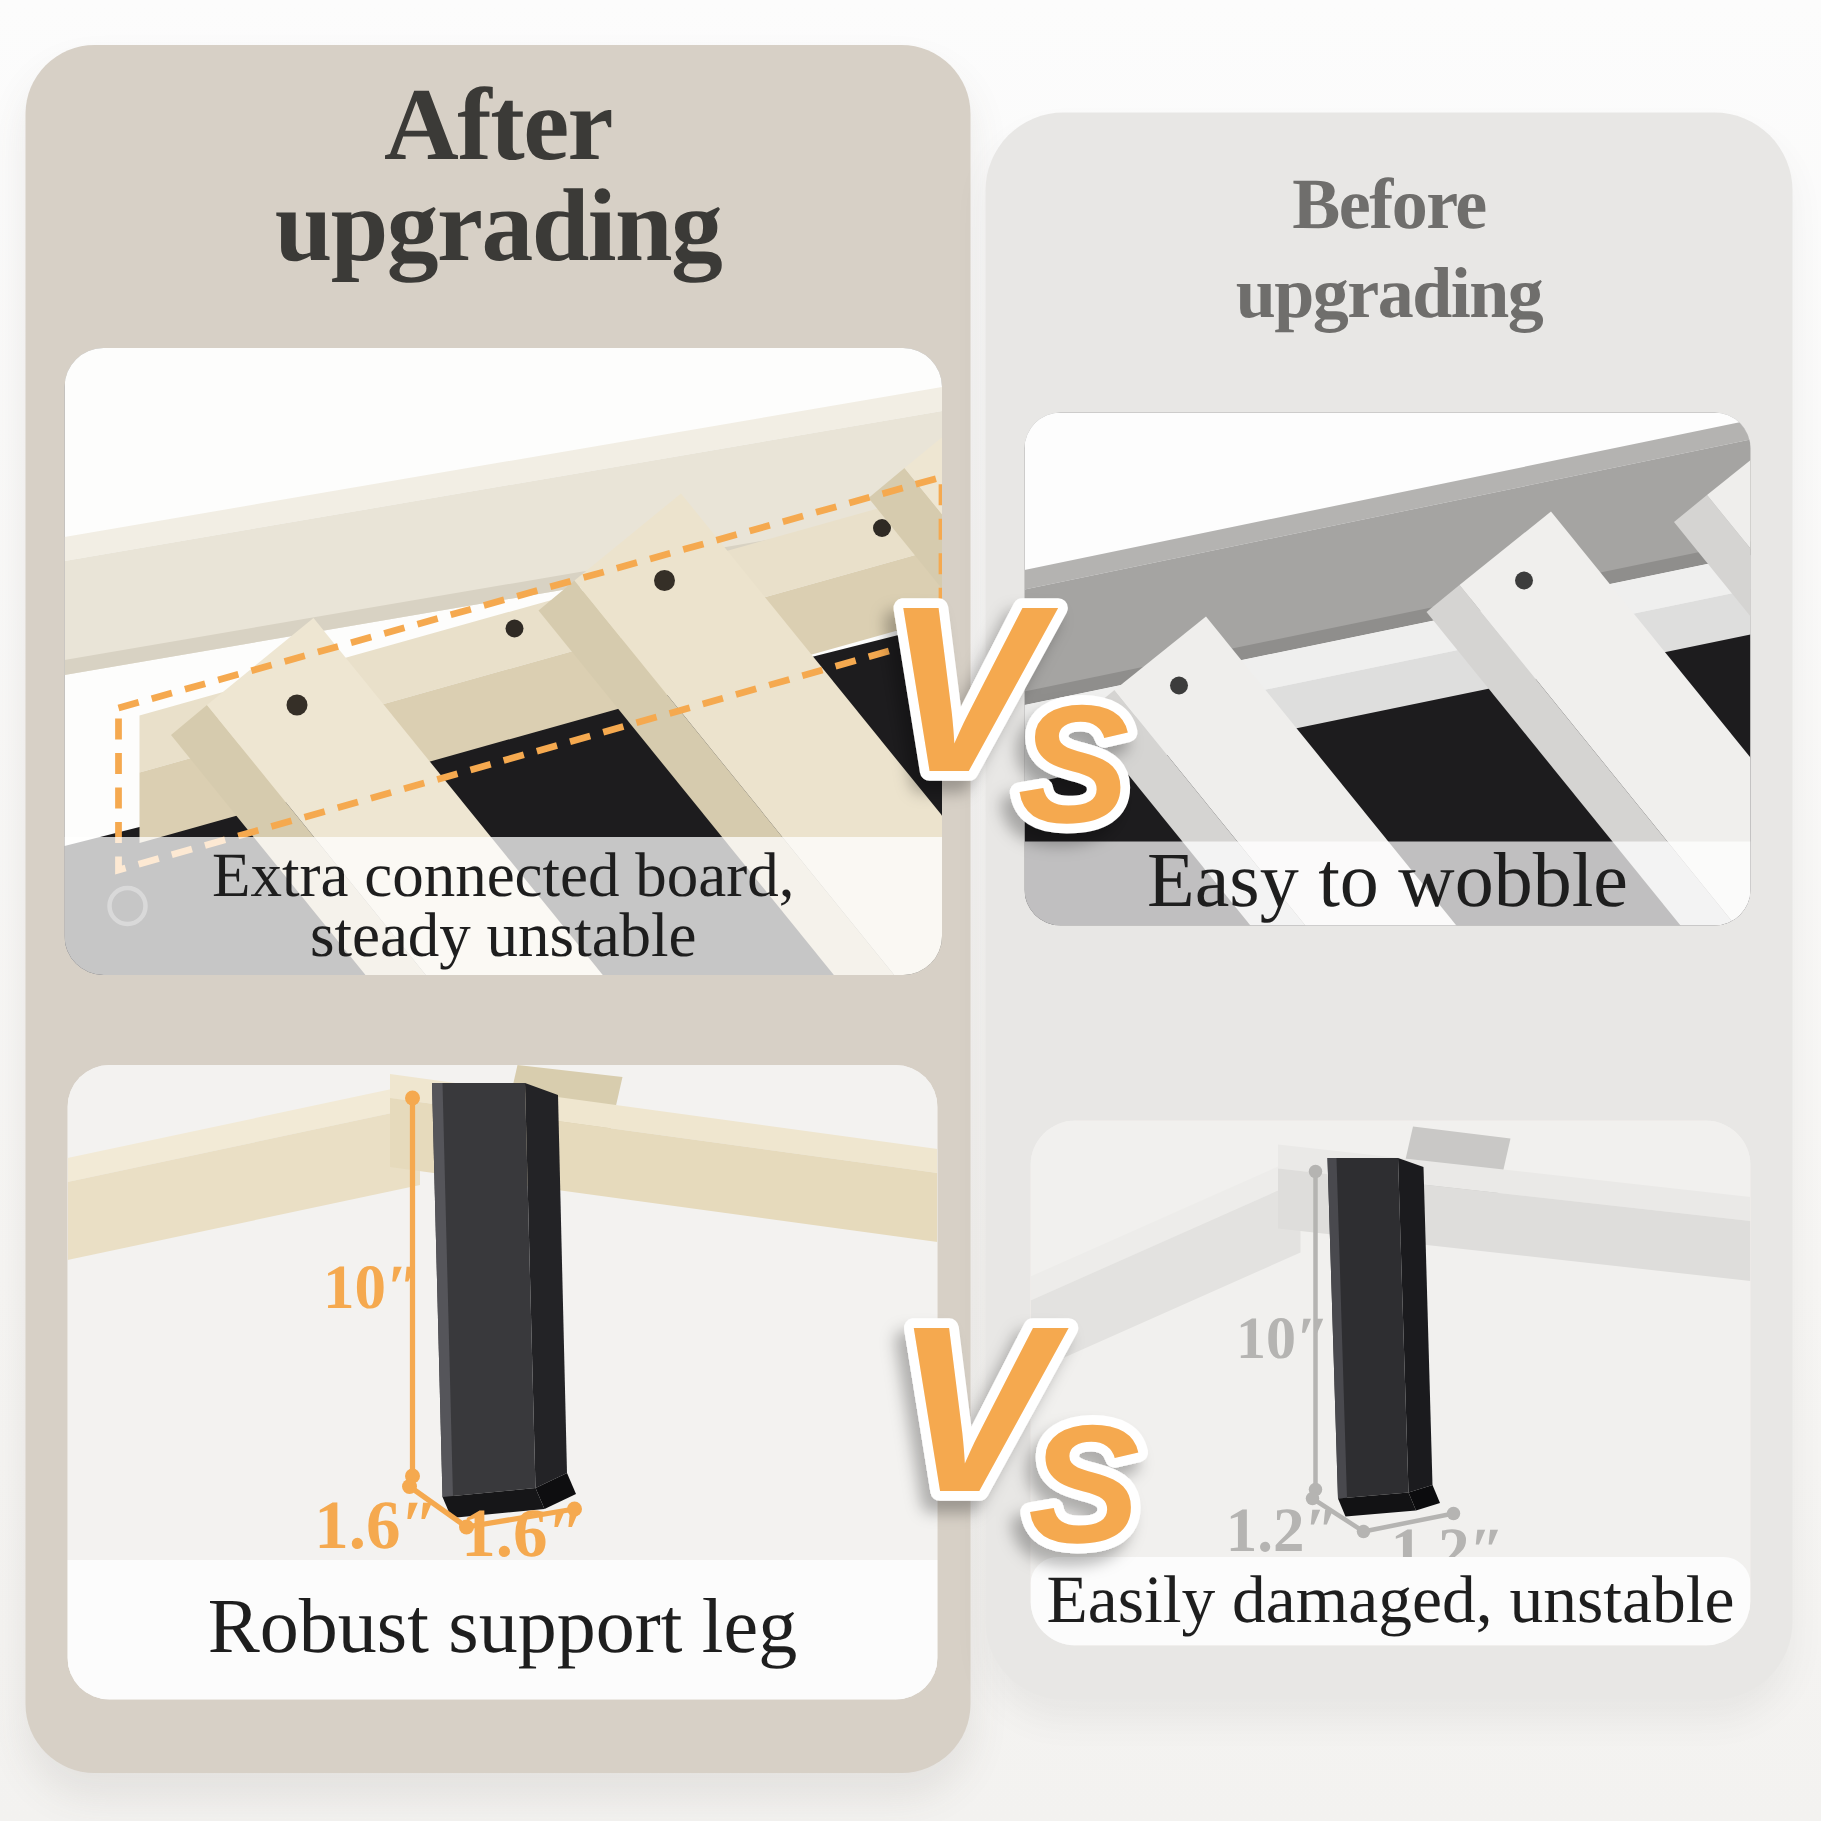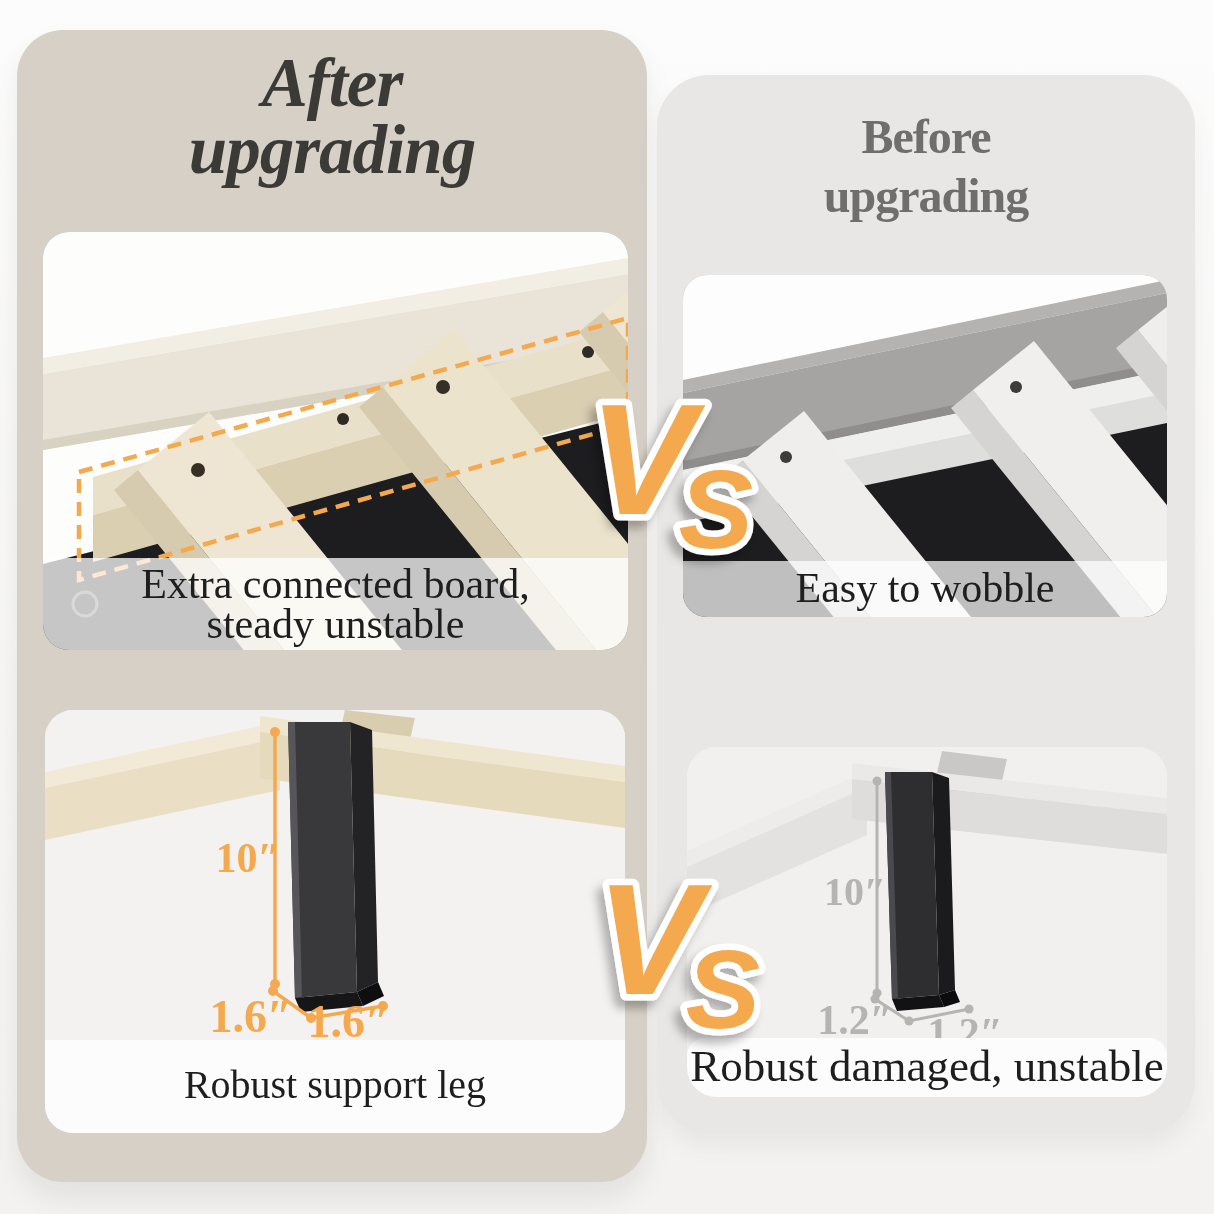--- a/index.html
+++ b/index.html
@@ -9,33 +9,33 @@
     font-family:"Liberation Serif",serif;
     --accent:#f5a94f; --after-bg:#d7d0c6; --before-bg:#e8e7e5;
     --after-title:#3b3a37; --before-title:#6f6e6c; --dimgray:#b5b4b2;
   }
   .panel{position:absolute;}
   #after-panel{left:17px;top:30px;width:630px;height:1152px;background:var(--after-bg);
     border-radius:46px;box-shadow:0 16px 26px rgba(90,80,70,.10);}
   #before-panel{left:657px;top:75px;width:538px;height:1058px;background:var(--before-bg);
     border-radius:52px;box-shadow:0 14px 22px rgba(90,85,80,.07);}
   .title{position:absolute;left:0;width:100%;text-align:center;font-weight:700;letter-spacing:-1px;}
-  #after-title{top:20px;font-size:69px;line-height:67px;color:var(--after-title);font-style:italic;}
+  #after-title{top:20px;font-size:69px;line-height:67px;color:var(--after-title);}
   #before-title{top:32px;font-size:48px;line-height:59px;color:var(--before-title);}
   .title span{display:block;}
   .card{position:absolute;overflow:hidden;background:#a3a3a3;}
   #card-after-structure{left:26px;top:202px;width:585px;height:418px;border-radius:26px;}
   #card-before-structure{left:26px;top:200px;width:484px;height:342px;border-radius:24px;}
   #card-after-leg{left:28px;top:680px;width:580px;height:423px;border-radius:28px;background:#f3f2f0;}
   #card-before-leg{left:30px;top:672px;width:480px;height:350px;border-radius:30px;background:#f1f0ee;}
   .scene{position:absolute;left:0;top:0;width:100%;height:100%;display:block;}
   .caption{position:absolute;left:0;right:0;bottom:0;text-align:center;color:#1e1e1e;}
   #caption-after-structure{height:92px;background:rgba(255,255,255,.75);font-size:42px;line-height:40px;padding-top:6px;box-sizing:border-box;}
-  #caption-before-structure{height:56px;background:rgba(255,255,255,.72);font-size:42px;line-height:54px;}
-  #caption-after-leg{height:93px;background:#fcfcfc;font-size:40px;line-height:90px;}
+  #caption-before-structure{height:56px;background:rgba(255,255,255,.72);font-size:52px;line-height:54px;}
+  #caption-after-leg{height:93px;background:#fcfcfc;font-size:52px;line-height:90px;}
   #caption-before-leg{height:59px;background:#fcfcfc;font-size:45px;line-height:57px;border-radius:18px 18px 28px 28px;}
   .vs{position:absolute;width:210px;height:195px;pointer-events:none;}
   #vs-top{left:575px;top:382px;}
   #vs-bottom{left:582px;top:862px;}
   .vs text{font-family:"Liberation Sans",sans-serif;font-weight:bold;font-style:italic;
     paint-order:stroke;stroke:#ffffff;stroke-width:13px;stroke-linejoin:round;fill:var(--accent);}
   .dim-orange{fill:var(--accent);font-family:"Liberation Serif",serif;font-weight:700;}
   .dim-gray{fill:var(--dimgray);font-family:"Liberation Serif",serif;font-weight:700;}
   .dimline-o{stroke:var(--accent);stroke-width:3.5;fill:none;}
   .dimdot-o{fill:var(--accent);}
@@ -197,21 +197,21 @@
         <polyline points="188,252 222,274 282,262" class="dimline-g"></polyline>
         <circle cx="188" cy="252" r="4.5" class="dimdot-g"></circle>
         <circle cx="222" cy="274" r="4.5" class="dimdot-g"></circle>
         <circle cx="282" cy="262" r="4.5" class="dimdot-g"></circle>
         <text x="168" y="158" font-size="40" text-anchor="middle" class="dim-gray">10″</text>
         <text x="168" y="287" font-size="42" text-anchor="middle" class="dim-gray">1.2″</text>
         <text x="278" y="300" font-size="42" text-anchor="middle" class="dim-gray">1.2″</text>
       </g>
     </svg>
     <div class="caption" id="caption-before-leg">
-      <span>Robust damaged, unstable</span>
+      <span>Easily damaged, unstable</span>
     </div>
   </div>
 </div>
 
 <svg class="vs" id="vs-top" viewBox="0 0 210 195">
   <text x="14" y="132" font-size="158" filter="url(#vsShadow)">
     <tspan>V</tspan><tspan font-size="112" dx="-16" dy="34">S</tspan>
   </text>
 </svg>
 <svg class="vs" id="vs-bottom" viewBox="0 0 210 195">

